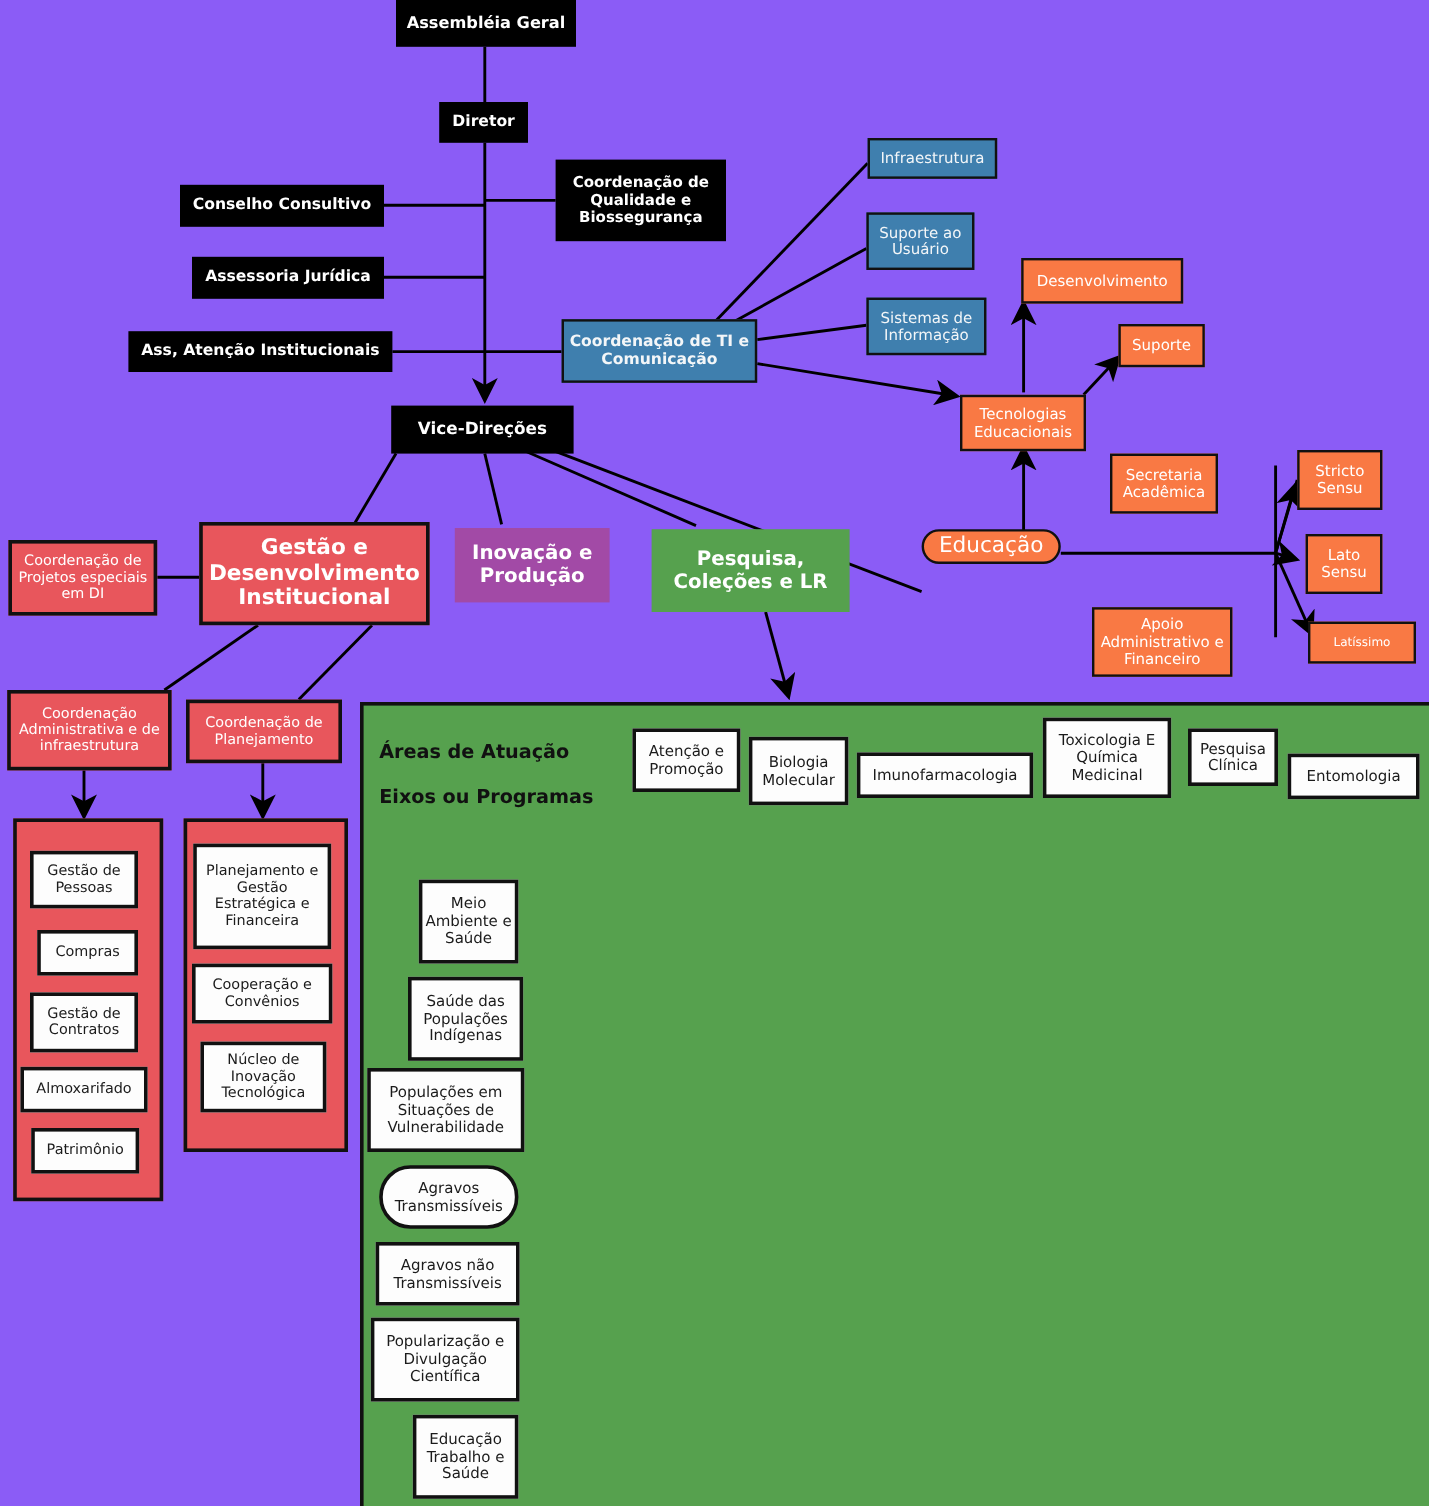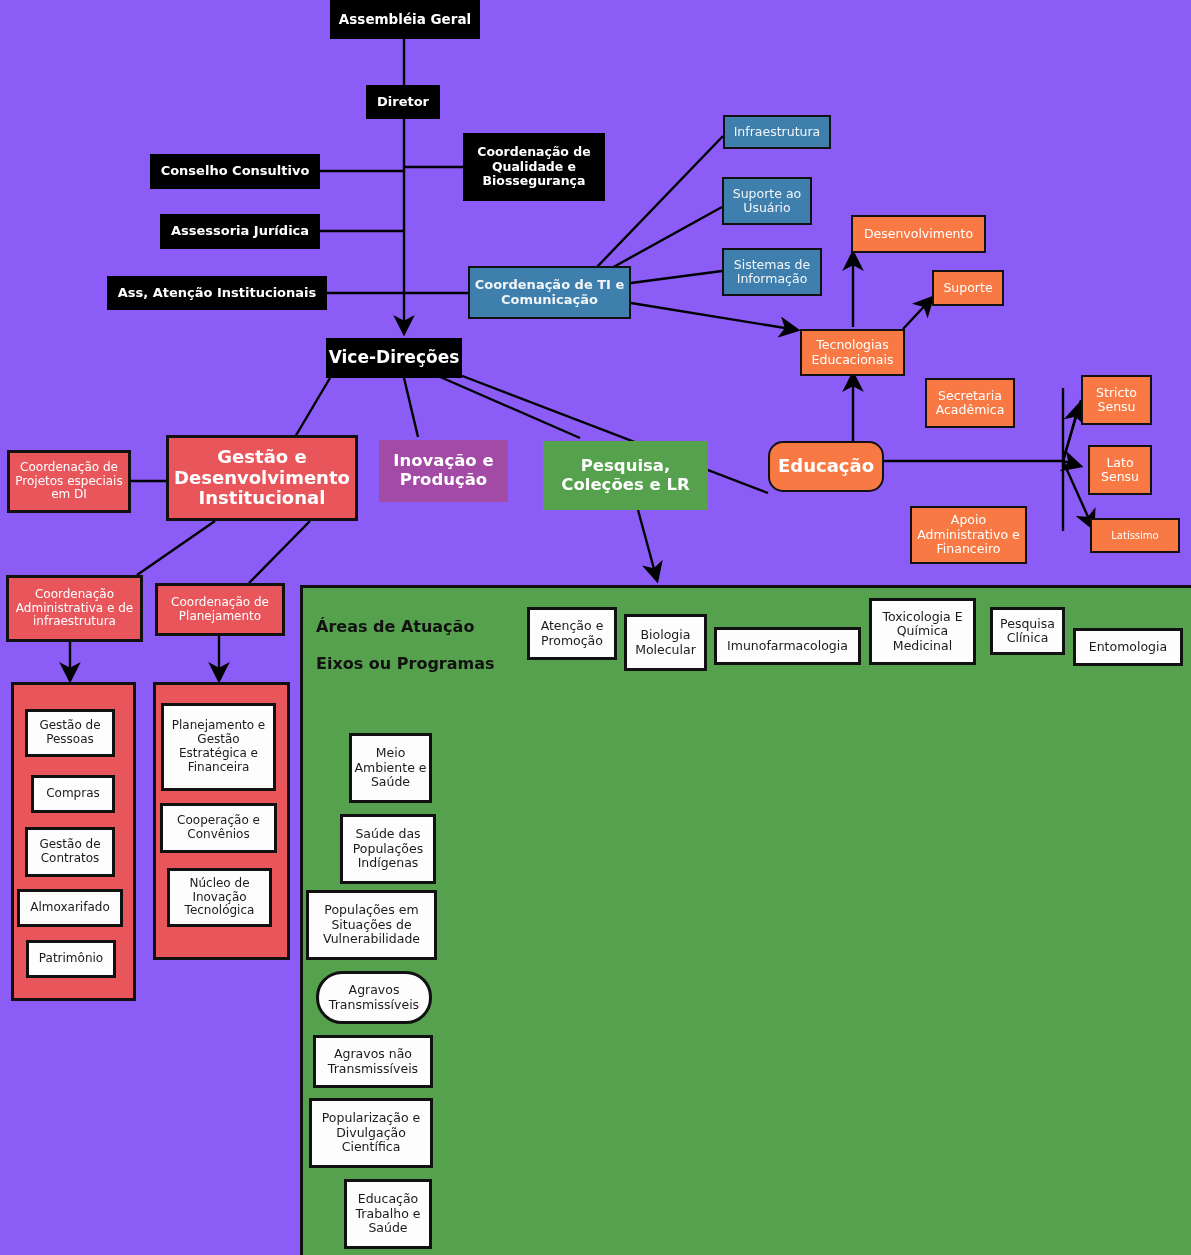--- a/index.html
+++ b/index.html
@@ -128,21 +128,21 @@
   </div>
 
   <div class="box bk" style="left:160px;top:214px;width:160px;height:35px;font-size:13px;">
     <span>Assessoria Jurídica</span>
   </div>
 
   <div class="box bk" style="left:107px;top:276px;width:220px;height:34px;font-size:13px;">
     <span>Ass, Atenção Institucionais</span>
   </div>
 
-  <div class="box bk" style="left:326px;top:338px;width:136px;height:40px;font-size:17px;">
+  <div class="box bk" style="left:326px;top:338px;width:152px;height:40px;font-size:14px;">
     <span>Vice-Direções</span>
   </div>
 
   <div class="box blue" style="left:468px;top:266px;width:163px;height:53px;font-size:13px;font-weight:bold;">
     <span>Coordenação de TI e Comunicação</span>
   </div>
 
   <div class="box blue" style="left:723px;top:115px;width:108px;height:34px;font-size:12.5px;">
     <span>Infraestrutura</span>
   </div>
@@ -160,21 +160,21 @@
   </div>
 
   <div class="box orange" style="left:932px;top:270px;width:72px;height:36px;font-size:12.5px;">
     <span>Suporte</span>
   </div>
 
   <div class="box orange" style="left:800px;top:329px;width:105px;height:47px;font-size:12.5px;">
     <span>Tecnologias Educacionais</span>
   </div>
 
-  <div class="box orange" style="left:768px;top:441px;width:116px;height:51px;font-size:18px;font-weight:bold;border-radius:15px;">
+  <div class="box orange" style="left:768px;top:441px;width:116px;height:29px;font-size:18px;font-weight:normal;border-radius:15px;">
     <span>Educação</span>
   </div>
 
   <div class="box orange" style="left:925px;top:378px;width:90px;height:50px;font-size:12.5px;">
     <span>Secretaria Acadêmica</span>
   </div>
 
   <div class="box orange" style="left:910px;top:506px;width:117px;height:58px;font-size:12.5px;">
     <span>Apoio Administrativo e Financeiro</span>
   </div>

